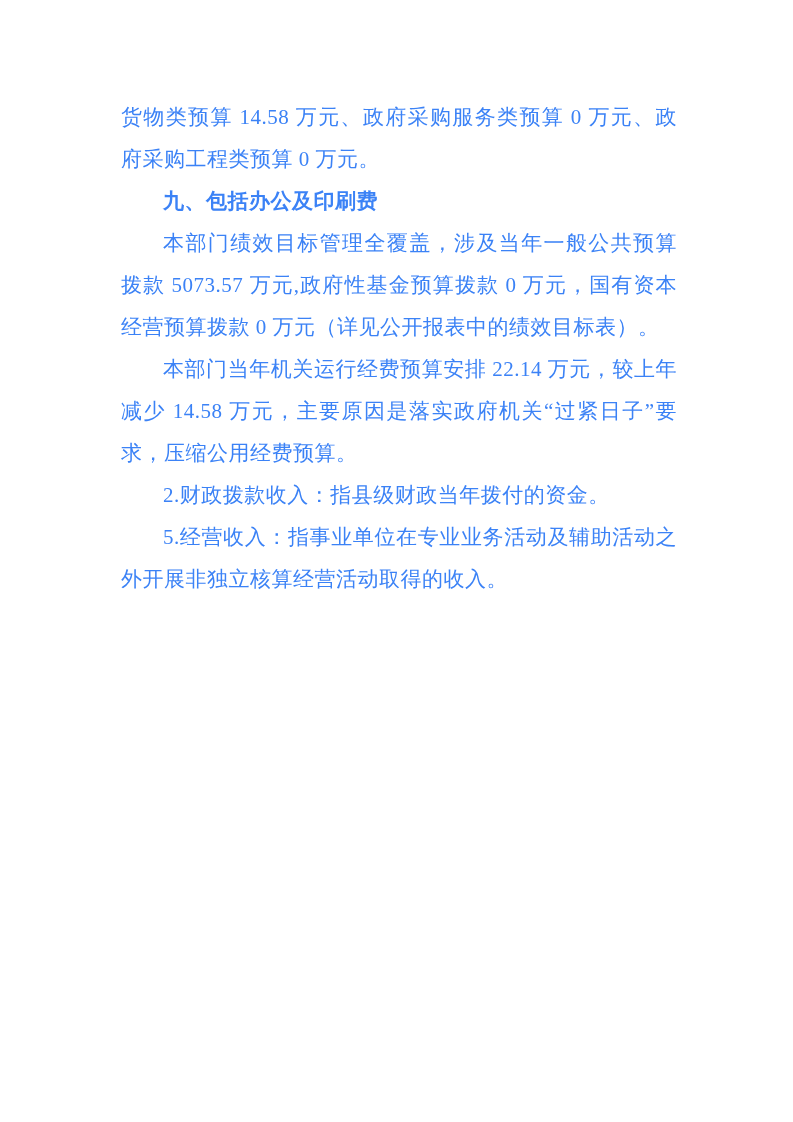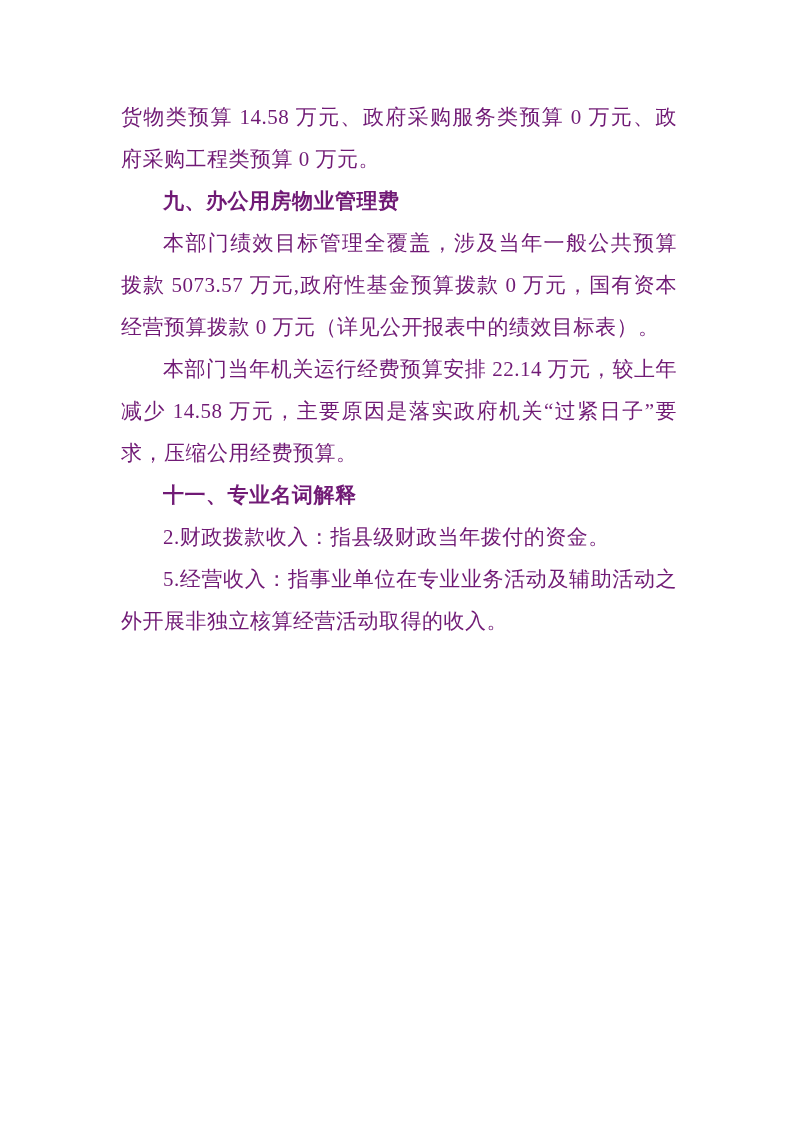--- a/index.html
+++ b/index.html
@@ -7,21 +7,21 @@
     padding: 0;
     background: #ffffff;
   }
   .page {
     position: relative;
     width: 708px;
     height: 1122px;
     background: #ffffff;
     overflow: hidden;
     font-family: "Liberation Serif", serif;
-    color: #701a75;
+    color: #3b82f6;
     padding-left: 36px;
   }
   .content {
     position: absolute;
     left: 121px;
     top: 96px;
     width: 556px;
   }
   .content p,
   .content h2 {
@@ -48,28 +48,27 @@
   }
 </style>
 </head>
 <body>
 
 <div class="page">
   <div class="content">
 
     <p class="body-text continuation">货物类预算 14.58 万元、政府采购服务类预算 0 万元、政府采购工程类预算 0 万元。</p>
 
-    <h2 class="heading">九、办公用房物业管理费</h2>
+    <h2 class="heading">九、包括办公及印刷费</h2>
 
     <p class="body-text">本部门绩效目标管理全覆盖，涉及当年一般公共预算拨款 5073.57 万元,政府性基金预算拨款 0 万元，国有资本经营预算拨款 0 万元（详见公开报表中的绩效目标表）。</p>
 
 
     <p class="body-text">本部门当年机关运行经费预算安排 22.14 万元，较上年减少 14.58 万元，主要原因是落实政府机关“过紧日子”要求，压缩公用经费预算。</p>
 
-    <h2 class="heading">十一、专业名词解释</h2>
 
 
     <p class="body-text">2.财政拨款收入：指县级财政当年拨付的资金。</p>
 
 
 
     <p class="body-text">5.经营收入：指事业单位在专业业务活动及辅助活动之外开展非独立核算经营活动取得的收入。</p>
 
   </div>
 </div>

